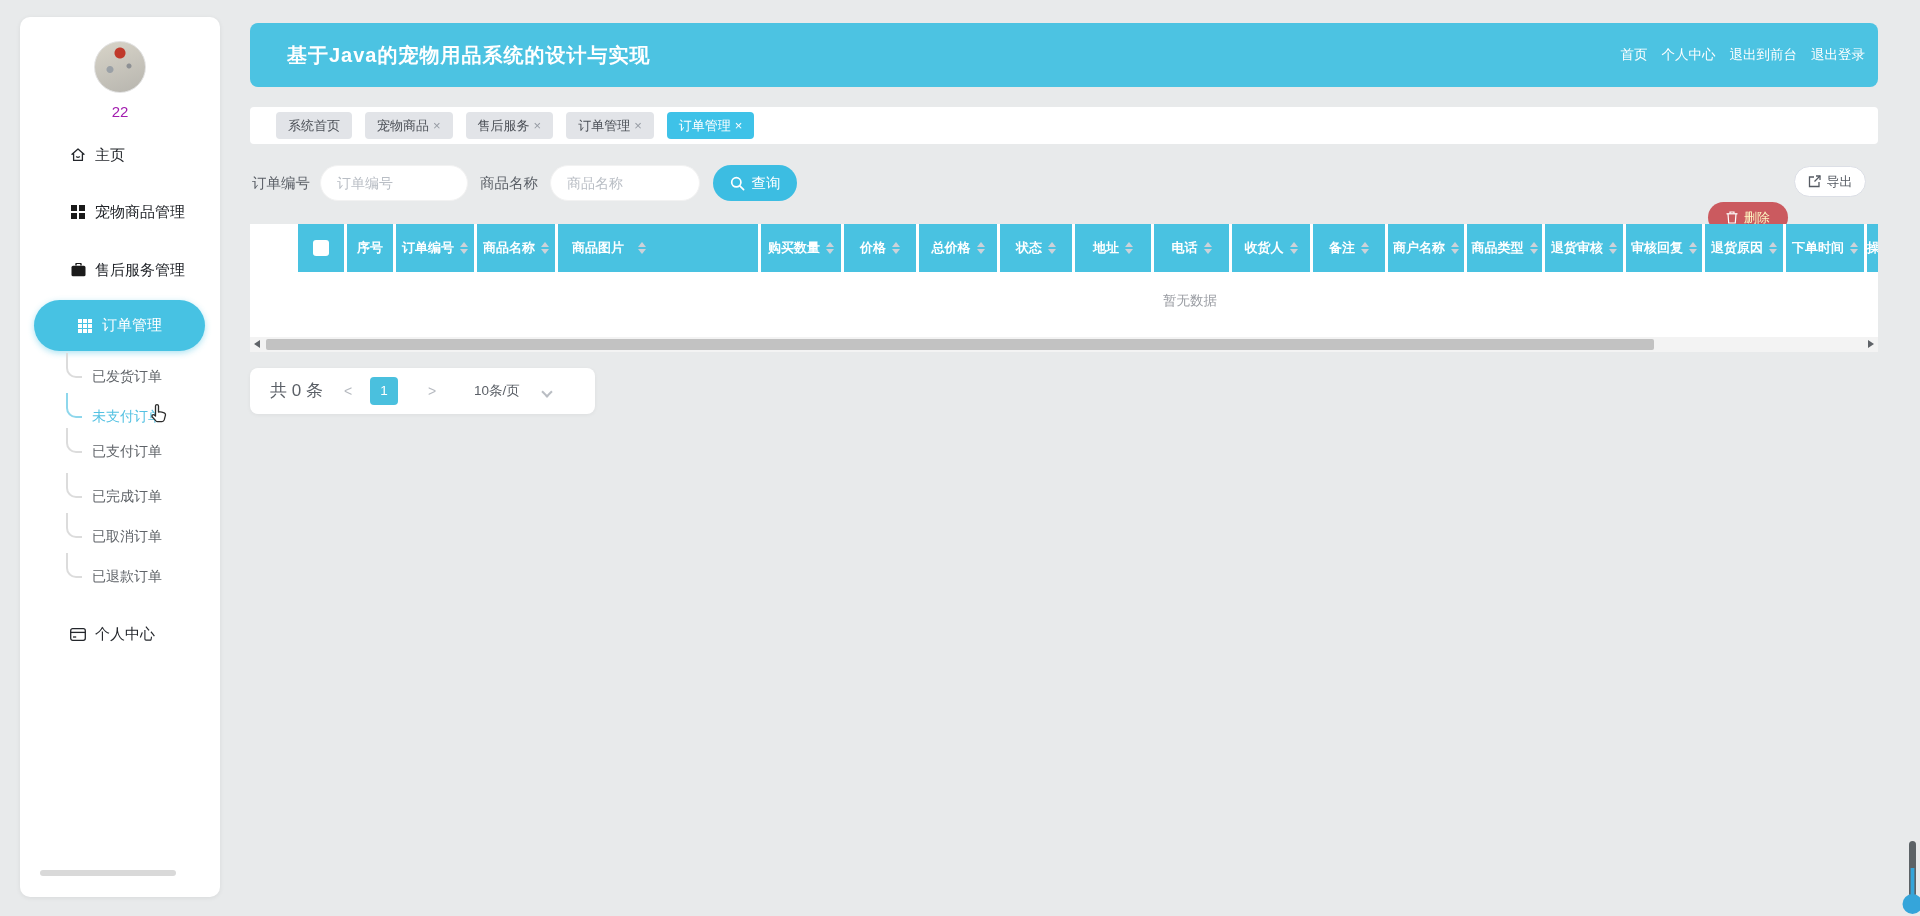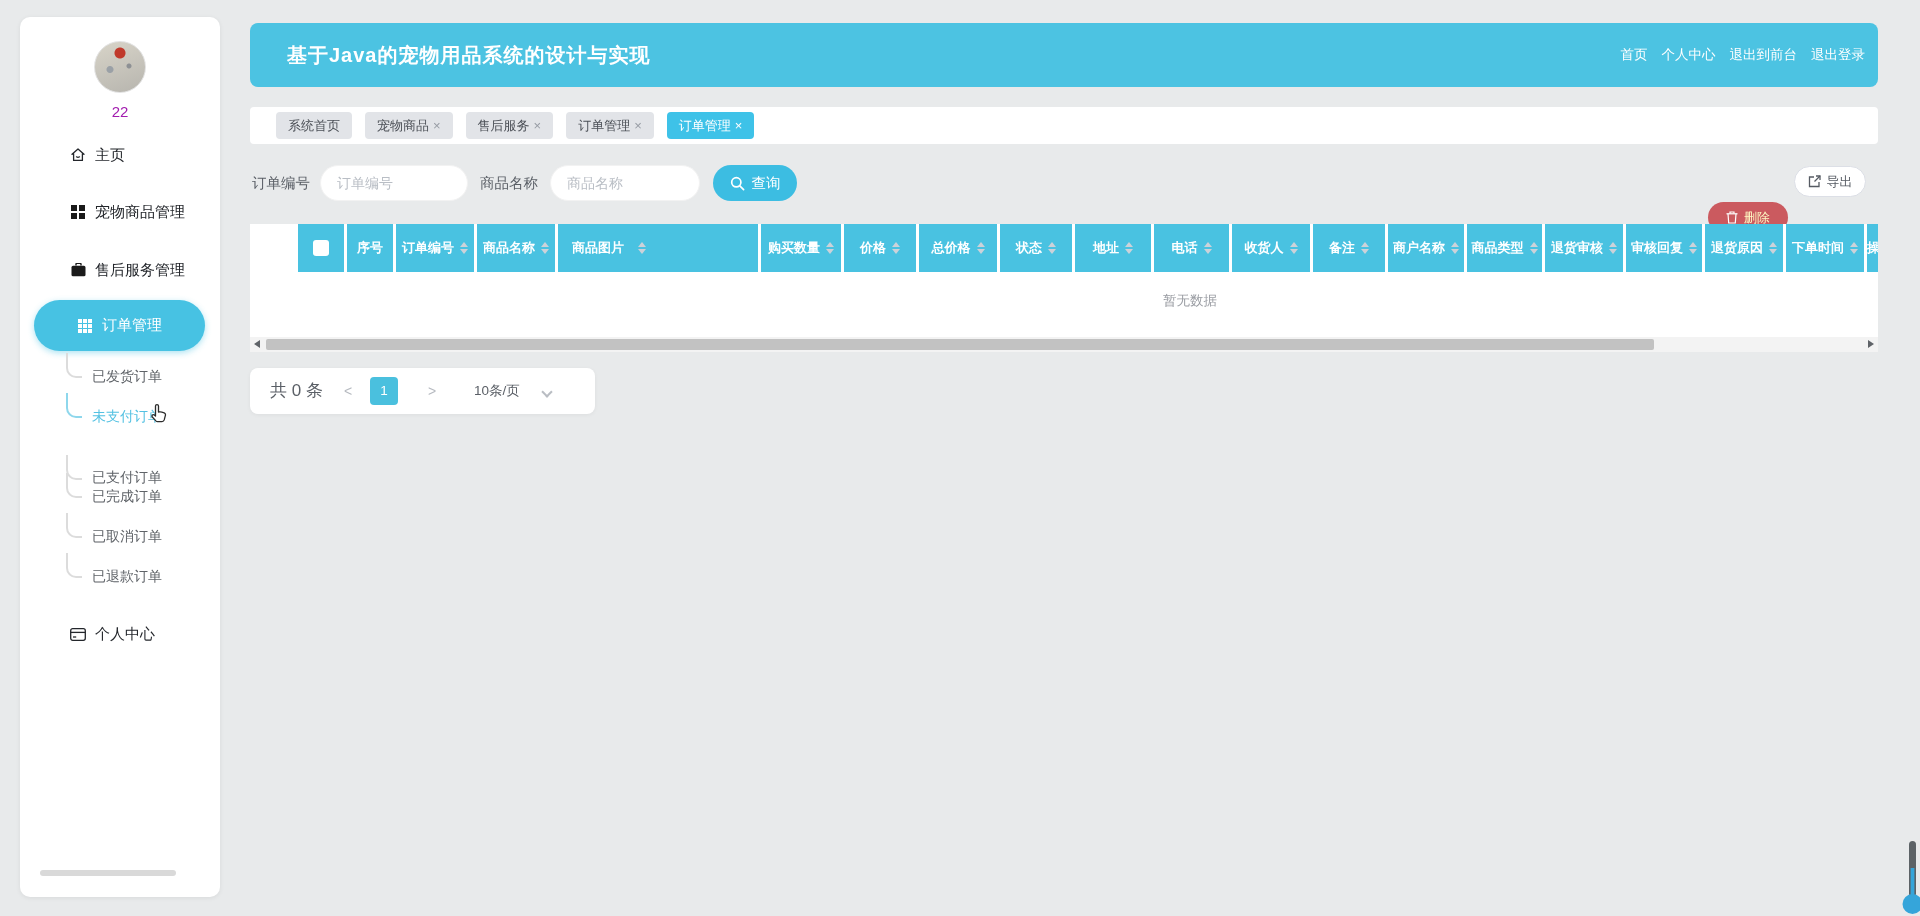--- a/index.html
+++ b/index.html
@@ -19,21 +19,21 @@
             border:1px solid #e2e2e2; }
   .username { position:absolute; left:0; top:86px; width:100%; text-align:center; font-size:15px; color:#a21caf; }
   .menu-item { position:absolute; left:0; width:100%; height:30px; line-height:30px; padding-left:50px;
                font-size:15px; color:#23262b; cursor:pointer; display:flex; align-items:center; gap:9px; }
   .mi-home { top:123px; } .mi-products { top:180px; } .mi-aftersales { top:238px; } .mi-profile { top:602px; }
   .mi-icon { width:16px; height:16px; display:inline-flex; align-items:center; justify-content:center; flex:0 0 16px; }
   .menu-pill { position:absolute; left:14px; top:283px; width:171px; height:51px; border-radius:26px;
                background:#47c2e3; color:#fff; display:flex; align-items:center; justify-content:center;
                gap:9px; font-size:15px; cursor:pointer; box-shadow:0 2px 6px rgba(71,194,227,.45); }
   .submenu-item { position:absolute; left:44px; width:150px; height:28px; cursor:pointer; }
-  .sm-0 { top:345px; } .sm-1 { top:385px; } .sm-2 { top:447px;font-family:Liberation Mono, monospace; } .sm-3 { top:465px; } .sm-4 { top:505px; } .sm-5 { top:545px; }
+  .sm-0 { top:345px; } .sm-1 { top:385px; } .sm-2 { top:420px; } .sm-3 { top:465px; } .sm-4 { top:505px; } .sm-5 { top:545px; }
   .connector { position:absolute; left:2px; top:-9px; width:16px; height:25px;
                border-left:2px solid #dcdcdc; border-bottom:2px solid #dcdcdc; border-bottom-left-radius:10px; }
   .submenu-item .label { position:absolute; left:28px; top:0; line-height:28px; font-size:14px; color:#5f6368; white-space:nowrap; }
   .submenu-item.active .label { color:#53c1e2; }
   .submenu-item.active .connector { border-color:#8ed7ec; }
   .side-thumb { position:absolute; left:20px; top:853px; width:136px; height:6px; border-radius:3px; background:#d9d9d9; }
   .hand-cursor { position:absolute; left:147px; top:402px; width:24px; height:24px; z-index:50; }
 
   
   .topbar { position:absolute; left:250px; top:23px; width:1628px; height:64px; background:#4cc3e2; border-radius:8px; }

